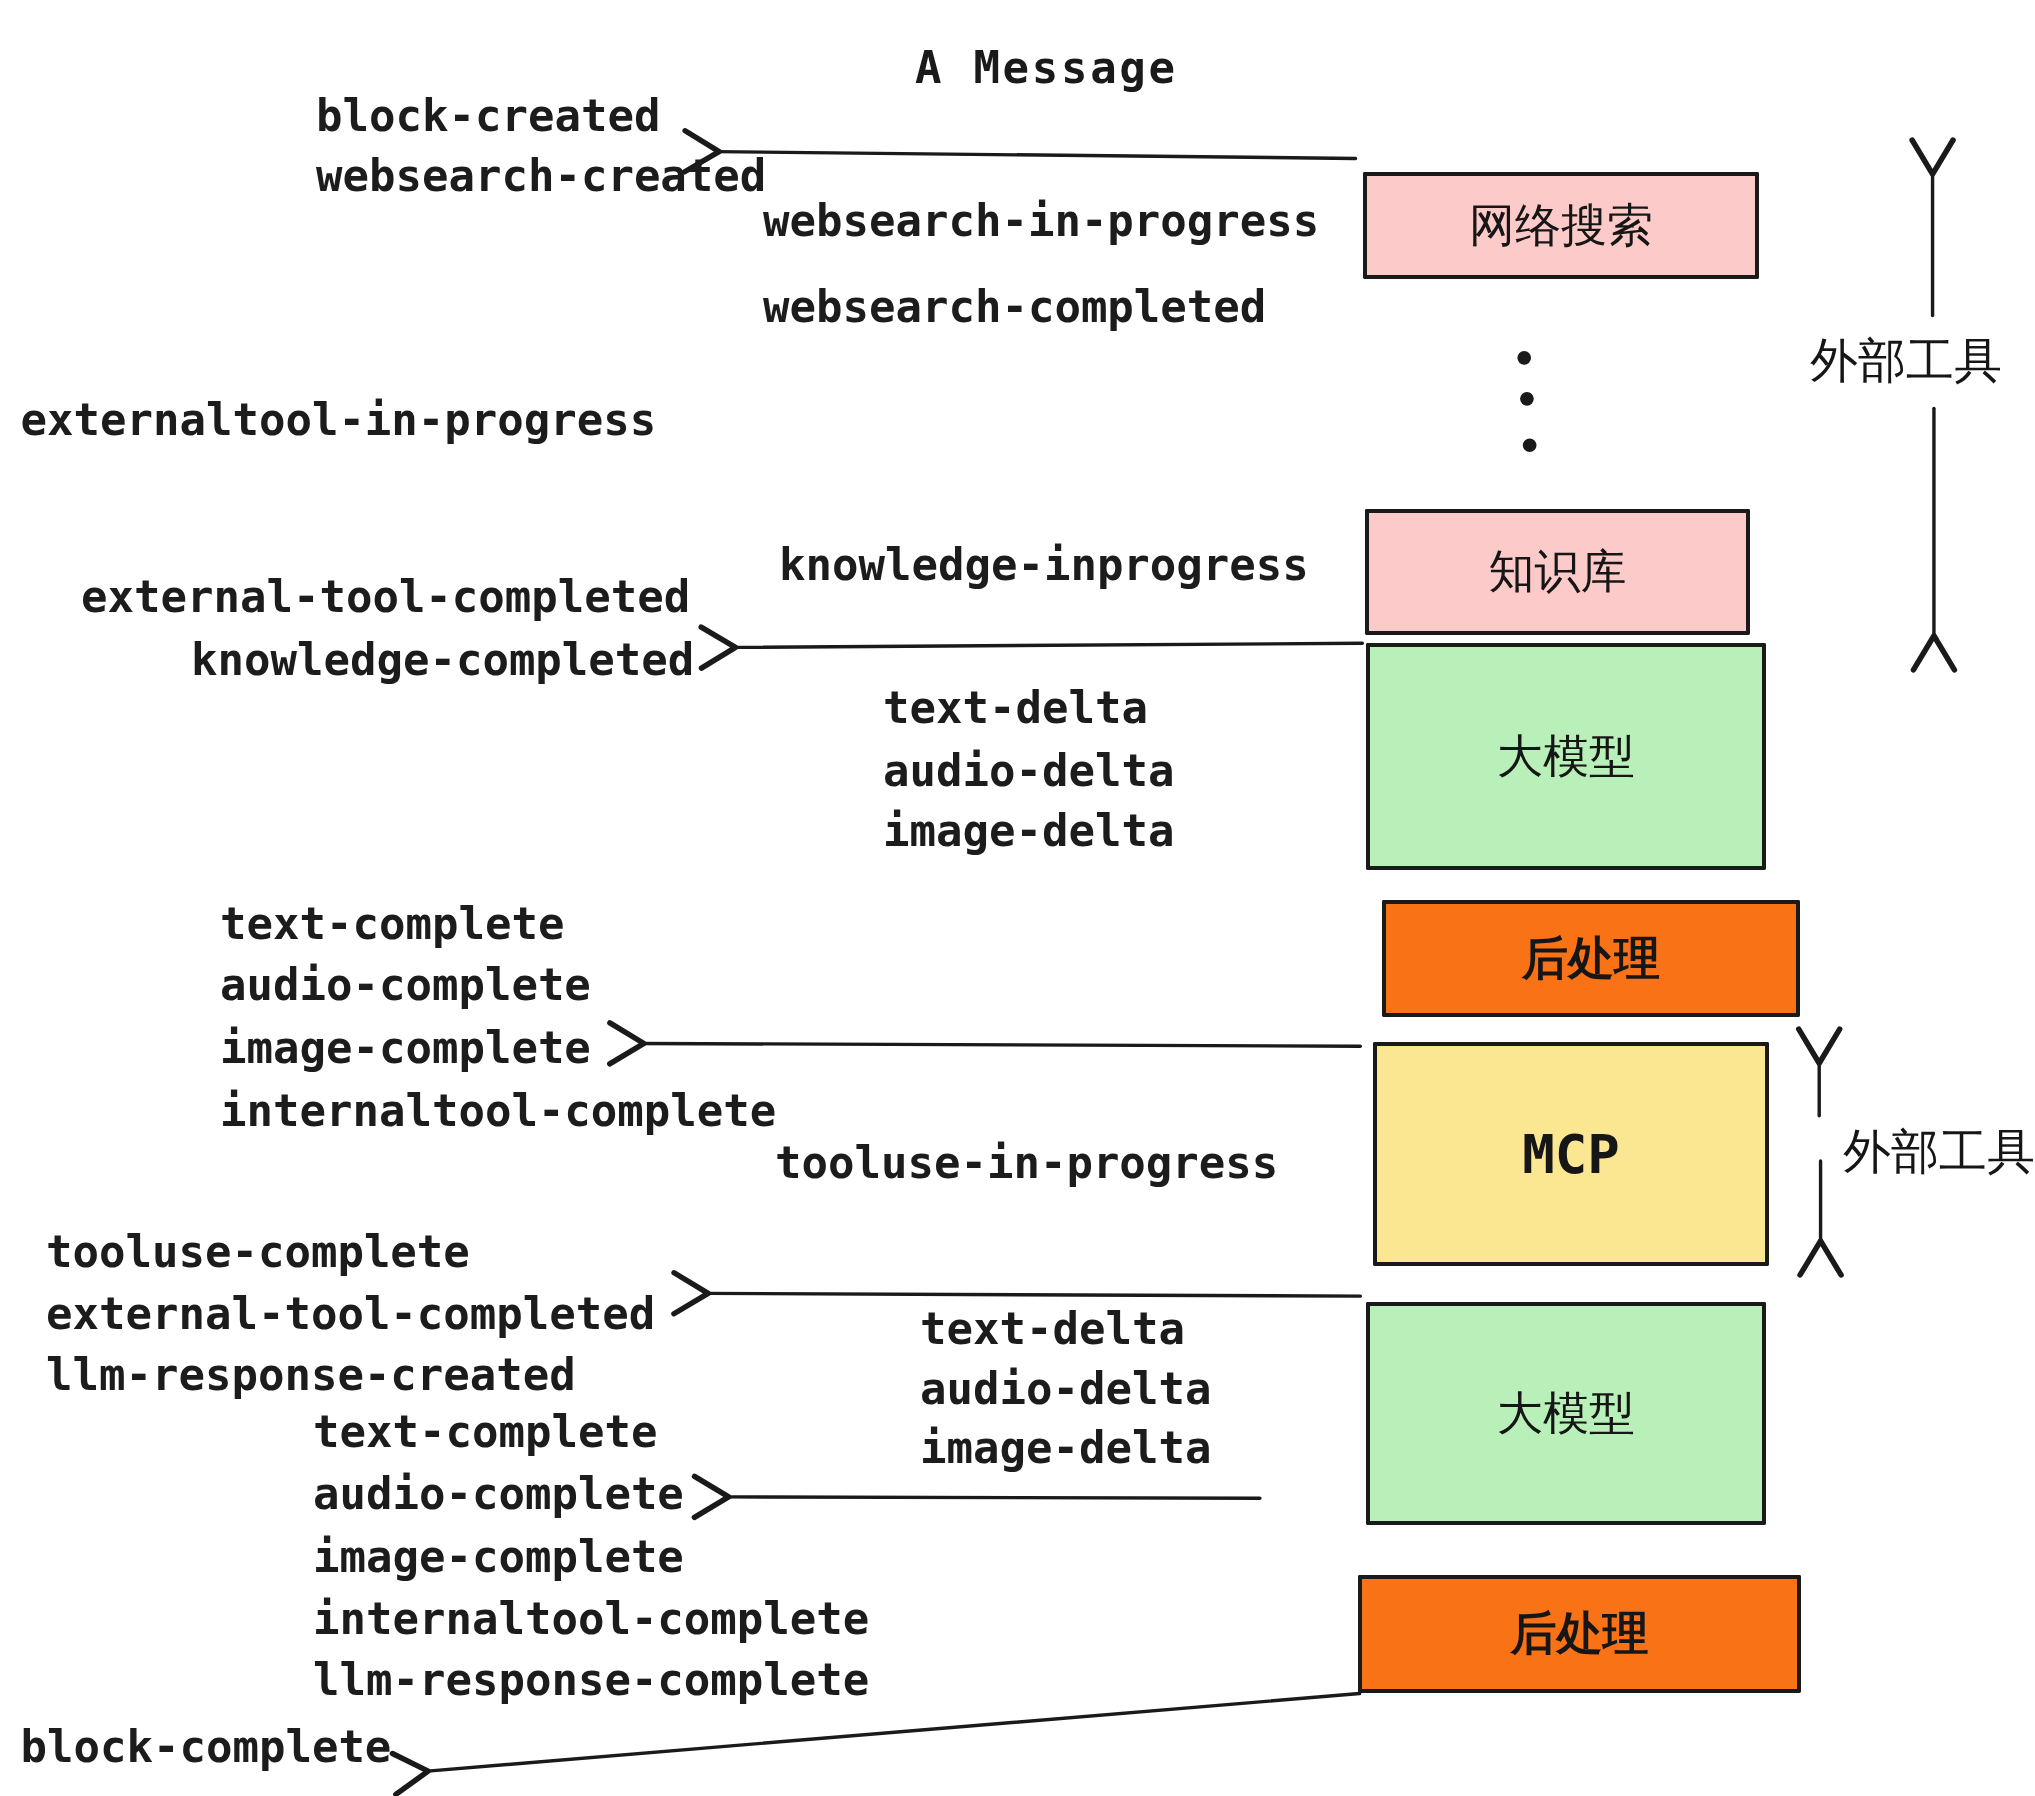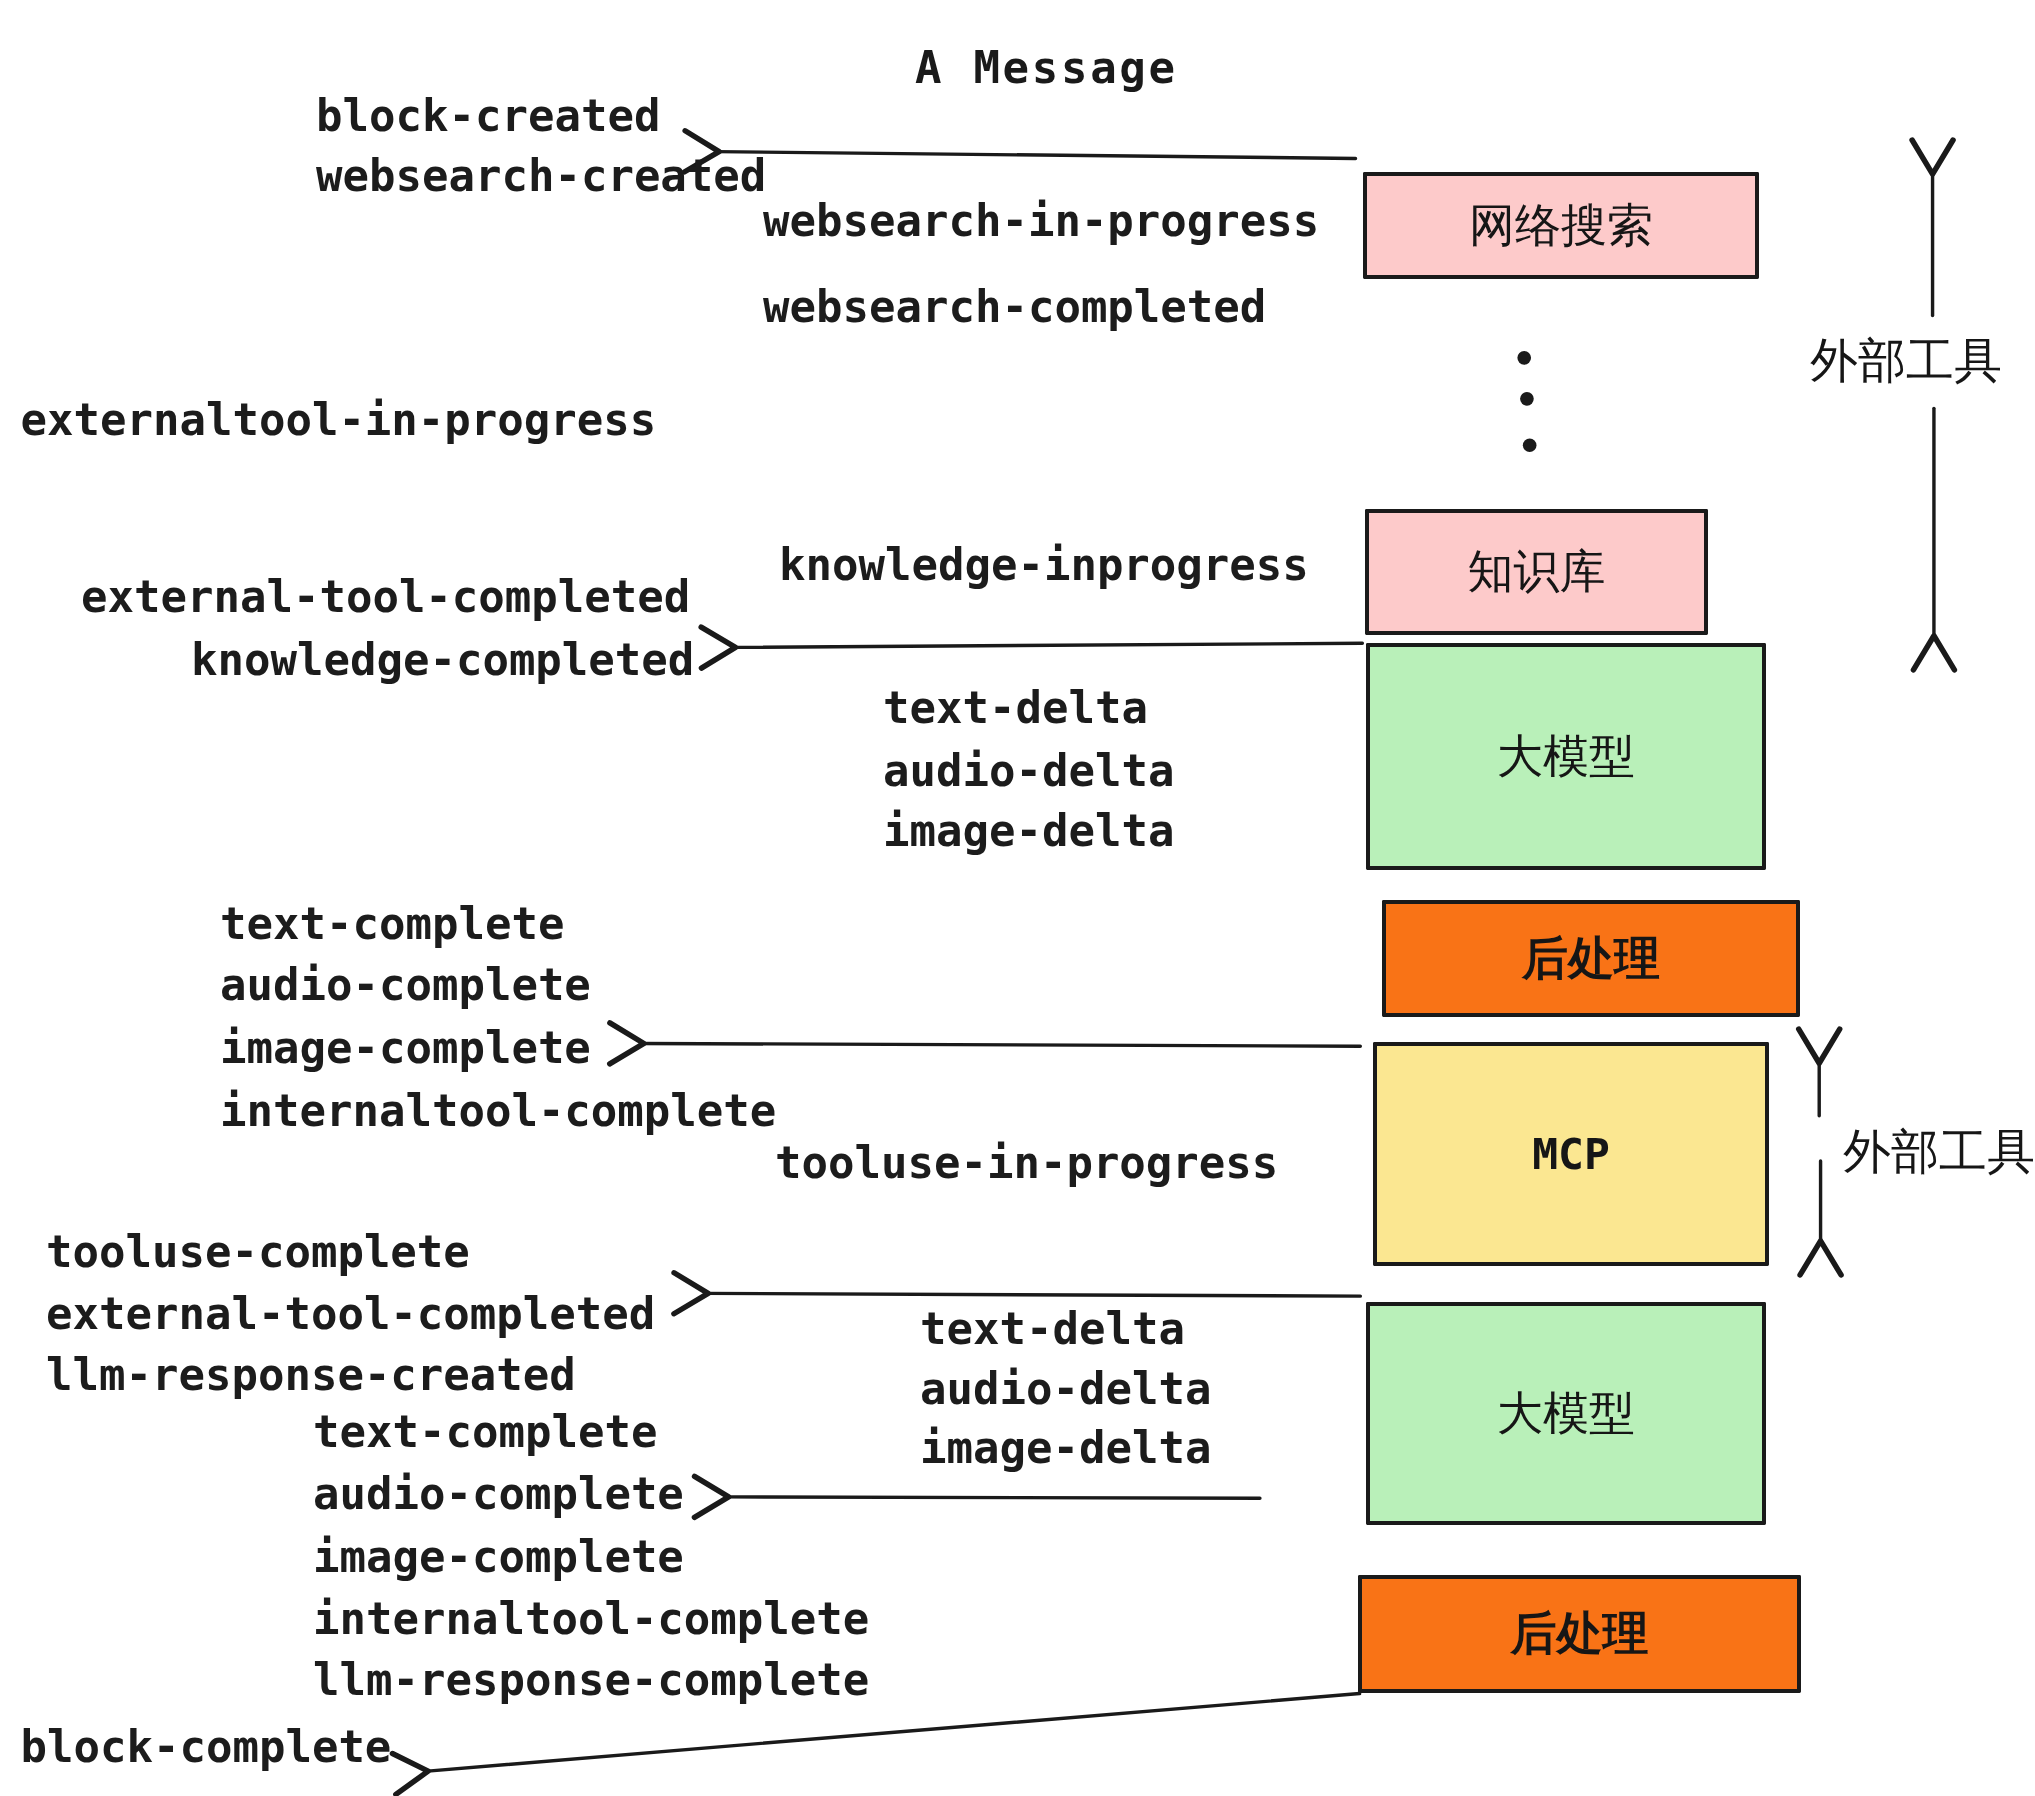--- a/index.html
+++ b/index.html
@@ -49,21 +49,21 @@
     color: #161616;
     white-space: nowrap;
   }
   .box-pink   { background: #fdcaca; }
   .box-green  { background: #b9f0b9; }
   .box-yellow { background: #fbe791; }
   .box-white  { background: #f97316; font-weight: bold; }
   .box-mcp {
     font-family: "DejaVu Sans Mono", "Liberation Mono", monospace;
     font-weight: bold;
-    font-size: 43px;
+    font-size: 54px;
   }
   .side-label {
     position: absolute;
     z-index: 2;
     font-family: "DejaVu Sans", "Liberation Sans", sans-serif;
     font-size: 48px;
     color: #161616;
     white-space: nowrap;
   }
 </style>
@@ -135,21 +135,21 @@
   <div class="ev" style="left:313px; top:1535px;">image-complete</div>
   <div class="ev" style="left:313px; top:1597px;">internaltool-complete</div>
   <div class="ev" style="left:313px; top:1658px;">llm-response-complete</div>
 
   <div class="ev" style="left:20.5px; top:1725px;">block-complete</div>
 
   <div class="box box-pink" style="left:1363px; top:172px; width:396px; height:107px;">
     <span>网络搜索</span>
   </div>
 
-  <div class="box box-pink" style="left:1365px; top:509px; width:343px; height:126px;">
+  <div class="box box-pink" style="left:1365px; top:509px; width:385px; height:126px;">
     <span>知识库</span>
   </div>
 
   <div class="box box-green" style="left:1366px; top:643px; width:400px; height:227px;">
     <span>大模型</span>
   </div>
 
   <div class="box box-white" style="left:1382px; top:900px; width:418px; height:117px;">
     <span>后处理</span>
   </div>

